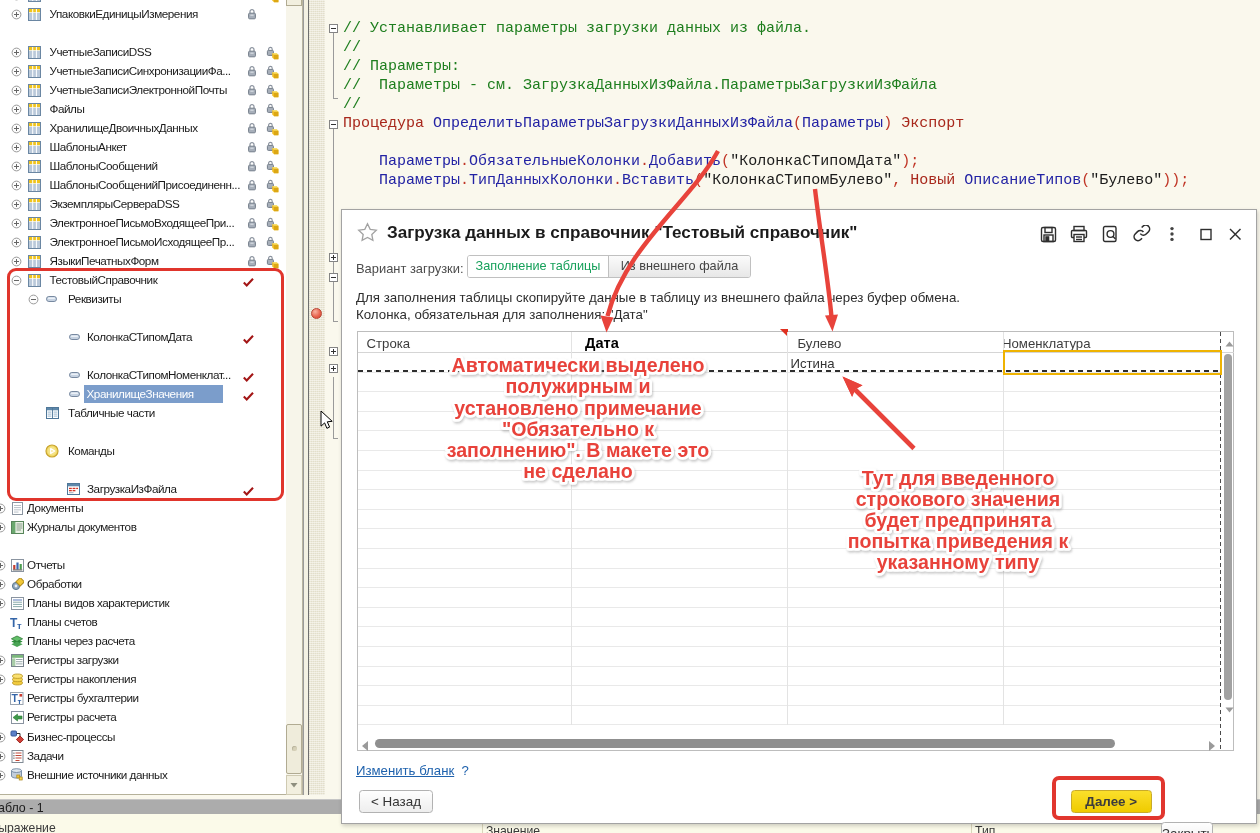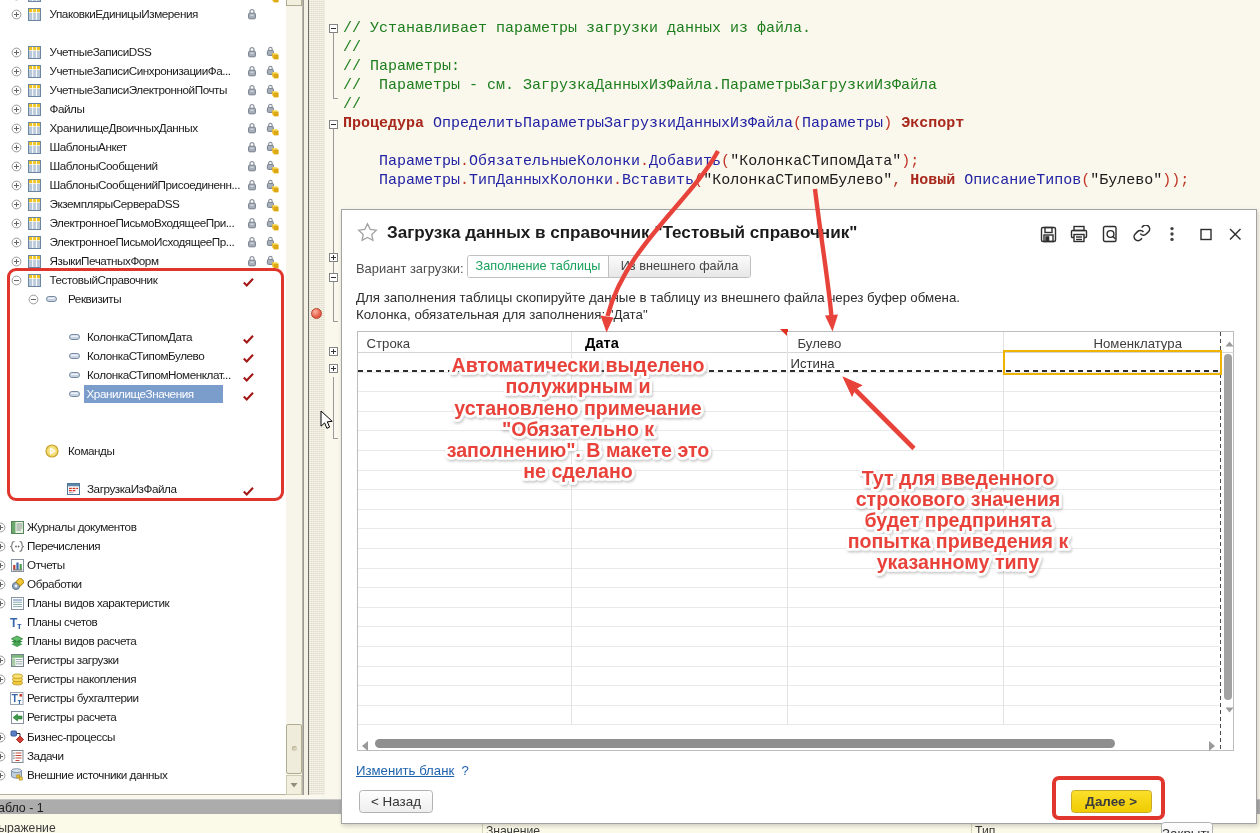--- a/index.html
+++ b/index.html
@@ -5,21 +5,21 @@
 html,body{width:1260px;height:833px;overflow:hidden;font-family:"Liberation Sans",sans-serif}
 .abs{position:absolute}
 body{position:relative;background:#faf8ed}
 #tree{position:absolute;left:0;top:0;width:303px;height:795px;background:#fff;border-bottom:1px solid #b5b19a;overflow:hidden}
 .tr{position:absolute;left:0;height:19px;width:303px;font-size:11.7px;letter-spacing:-0.45px;color:#1a1a1a;white-space:nowrap}
 .tr .txt{position:absolute;top:2.5px}
 .sel{position:absolute;top:0.5px;height:18px;background:#7b9dcb}
 .sel-t{color:#fff;position:relative;top:2px;padding:0 3px}
 #code{position:absolute;left:343px;top:19px;font-family:"Liberation Mono",monospace;font-size:15px;line-height:19px;white-space:pre;letter-spacing:0}
 #code i{font-style:normal;color:#2323a4}
-#code b{font-weight:bold;color:#a8281c}
+#code b{font-weight:normal;color:#a8281c}
 #code u{text-decoration:none;color:#c03526}
 #code g{color:#1e7e1e}
 #code s{text-decoration:none;color:#1a1a1a}
 #dlg{position:absolute;left:341px;top:208.5px;width:915.5px;height:615.5px;background:#fff;border:1px solid #a3a3a3;box-shadow:1px 2px 4px rgba(0,0,0,0.18)}
 .di{position:absolute}
 #tabs{position:absolute;left:125px;top:45px;height:23px;display:flex;border:1px solid #c0c0c0;border-radius:3px;overflow:hidden}
 #tabs .t1{width:140px;background:#fff;color:#16a05a;text-align:center;font-size:12.7px;line-height:21.5px}
 #tabs .t2{width:142px;background:linear-gradient(#fbfbfb,#e7e7e7);border-left:1px solid #c0c0c0;color:#454545;text-align:center;font-size:12.7px;line-height:21.5px}
 .btn{position:absolute;border:1px solid #b2b2b2;border-radius:3.5px;background:linear-gradient(#fefefe,#eee);font-size:13.4px;color:#333;text-align:center;line-height:21px;height:23.5px}
 .vline{position:absolute;width:1px;background:#e3e3e3}
@@ -467,49 +467,53 @@
     <div class="tr" style="top:327.5px">
       <svg width="11" height="6" style="position:absolute;left:68.5px;top:6.5px">
 <rect x="0.5" y="0.5" width="10" height="5" rx="2.4" fill="#c7d3e2" stroke="#7789a0"></rect>
 <rect x="2" y="1.6" width="7" height="1.3" rx="0.6" fill="#ecf1f7"></rect>
       </svg>
       <span class="txt" style="left:87.0px">КолонкаСТипомДата</span>
       <svg width="13" height="11" style="position:absolute;left:242px;top:6.5px">
         <path d="M1.8 5.6 L4.7 8.4 L11 1.8" fill="none" stroke="#a31616" stroke-width="2.1"></path>
       </svg>
     </div>
-    <div class="tr" style="top:346.5px">
-      <svg width="11" height="6" style="position:absolute;left:68.5px;top:6.5px">
-<rect x="0.5" y="0.5" width="10" height="5" rx="2.4" fill="#c7d3e2" stroke="#7789a0"></rect>
-<rect x="2" y="1.6" width="7" height="1.3" rx="0.6" fill="#ecf1f7"></rect>
-      </svg>
-      <span class="txt" style="left:87.0px">КолонкаСТипомБулево</span>
-      <svg width="13" height="11" style="position:absolute;left:242px;top:6.5px">
-        <path d="M1.8 5.6 L4.7 8.4 L11 1.8" fill="none" stroke="#a31616" stroke-width="2.1"></path>
-      </svg>
-    </div>
     <div class="tr" style="top:365.5px">
       <svg width="11" height="6" style="position:absolute;left:68.5px;top:6.5px">
 <rect x="0.5" y="0.5" width="10" height="5" rx="2.4" fill="#c7d3e2" stroke="#7789a0"></rect>
 <rect x="2" y="1.6" width="7" height="1.3" rx="0.6" fill="#ecf1f7"></rect>
       </svg>
       <span class="txt" style="left:87.0px">КолонкаСТипомНоменклат...</span>
       <svg width="13" height="11" style="position:absolute;left:242px;top:6.5px">
         <path d="M1.8 5.6 L4.7 8.4 L11 1.8" fill="none" stroke="#a31616" stroke-width="2.1"></path>
       </svg>
     </div>
     <div class="tr" style="top:384.5px">
       <svg width="11" height="6" style="position:absolute;left:68.5px;top:6.5px">
 <rect x="0.5" y="0.5" width="10" height="5" rx="2.4" fill="#c7d3e2" stroke="#7789a0"></rect>
 <rect x="2" y="1.6" width="7" height="1.3" rx="0.6" fill="#ecf1f7"></rect>
       </svg>
       <div class="sel" style="left:83.5px;width:139px"><span class="sel-t">ХранилищеЗначения</span></div>
       <svg width="13" height="11" style="position:absolute;left:242px;top:6.5px">
         <path d="M1.8 5.6 L4.7 8.4 L11 1.8" fill="none" stroke="#a31616" stroke-width="2.1"></path>
       </svg>
+    </div>
+    <div class="tr" style="top:403.5px">
+      <svg width="13" height="12" style="position:absolute;left:46px;top:3.5px">
+<rect x="0.5" y="0.5" width="12" height="11" fill="#fff" stroke="#4f7799"></rect>
+<rect x="1" y="1" width="11" height="2.3" fill="#5e88aa"></rect>
+<rect x="6.1" y="1" width="0.9" height="10" fill="#4f7799"></rect>
+<rect x="1.6" y="4.6" width="3.8" height="1" fill="#9cb8cf"></rect>
+        <rect x="7.6" y="4.6" width="3.8" height="1" fill="#9cb8cf"></rect>
+<rect x="1.6" y="6.6" width="3.8" height="1" fill="#9cb8cf"></rect>
+        <rect x="7.6" y="6.6" width="3.8" height="1" fill="#9cb8cf"></rect>
+<rect x="1.6" y="8.6" width="3.8" height="1" fill="#9cb8cf"></rect>
+        <rect x="7.6" y="8.6" width="3.8" height="1" fill="#9cb8cf"></rect>
+      </svg>
+      <span class="txt" style="left:68.0px">Табличные части</span>
     </div>
     <div class="tr" style="top:441.5px">
       <svg width="14" height="14" style="position:absolute;left:45px;top:2.5px">
 <circle cx="7" cy="7" r="6" fill="#f1d968" stroke="#c9a42e" stroke-width="1.2"></circle>
 <circle cx="7" cy="7" r="4.3" fill="#f5e388"></circle>
 <path d="M5.7 4.6 L9.7 7 L5.7 9.4 Z" fill="none" stroke="#fff" stroke-width="1.3" stroke-linejoin="round"></path>
       </svg>
       <span class="txt" style="left:68.0px">Команды</span>
     </div>
     <div class="tr" style="top:479.5px">
@@ -521,50 +525,51 @@
         <rect x="9.2" y="4.8" width="1.8" height="1.3" fill="#d23426"></rect>
 <rect x="2" y="7" width="2.8" height="1.3" fill="#d23426"></rect>
         <rect x="5.6" y="7" width="2.8" height="1.3" fill="#d23426"></rect>
 <rect x="2" y="9.3" width="4.5" height="0.9" fill="#96a6b4"></rect>
       </svg>
       <span class="txt" style="left:87.0px">ЗагрузкаИзФайла</span>
       <svg width="13" height="11" style="position:absolute;left:242px;top:6.5px">
         <path d="M1.8 5.6 L4.7 8.4 L11 1.8" fill="none" stroke="#a31616" stroke-width="2.1"></path>
       </svg>
     </div>
+    <div class="tr" style="top:498.5px">
+      <svg width="11" height="11" style="position:absolute;left:-5.0px;top:4.0px">
+        <circle cx="5.5" cy="5.5" r="4.4" fill="#fdfdfd" stroke="#9a9a9a"></circle>
+        <rect x="3" y="5" width="5" height="1" fill="#666"></rect>
+        <rect x="5" y="3" width="1" height="5" fill="#666"></rect>
+      </svg>
+      <svg width="13" height="13" style="position:absolute;left:11px;top:3.0px">
+<rect x="1.5" y="0.5" width="10" height="12" fill="#fff" stroke="#8a94a0"></rect>
+<rect x="3" y="3" width="7" height="0.9" fill="#b2bac2"></rect>
+        <rect x="3" y="5.2" width="7" height="0.9" fill="#b2bac2"></rect>
+<rect x="3" y="7.4" width="7" height="0.9" fill="#b2bac2"></rect>
+        <rect x="3" y="9.6" width="4.5" height="0.9" fill="#b2bac2"></rect>
+      </svg>
+      <span class="txt" style="left:27.0px">Документы</span>
+    </div>
     <div class="tr" style="top:517.5px">
       <svg width="11" height="11" style="position:absolute;left:-5.0px;top:4.0px">
         <circle cx="5.5" cy="5.5" r="4.4" fill="#fdfdfd" stroke="#9a9a9a"></circle>
         <rect x="3" y="5" width="5" height="1" fill="#666"></rect>
         <rect x="5" y="3" width="1" height="5" fill="#666"></rect>
       </svg>
       <svg width="13" height="13" style="position:absolute;left:11px;top:3.0px">
 <rect x="0.5" y="0.5" width="12" height="12" fill="#e9f2e4" stroke="#57855a"></rect>
 <rect x="1" y="1" width="3.4" height="11" fill="#6aa86e"></rect>
 <rect x="5.5" y="2.5" width="6" height="1" fill="#8a9a8a"></rect>
         <rect x="5.5" y="4.5" width="6" height="1" fill="#8a9a8a"></rect>
 <rect x="5.5" y="6.5" width="6" height="1" fill="#8a9a8a"></rect>
         <rect x="5.5" y="8.5" width="4.5" height="1" fill="#8a9a8a"></rect>
       </svg>
       <span class="txt" style="left:27.0px">Журналы документов</span>
     </div>
-    <div class="tr" style="top:536.5px">
-      <svg width="11" height="11" style="position:absolute;left:-5.0px;top:4.0px">
-        <circle cx="5.5" cy="5.5" r="4.4" fill="#fdfdfd" stroke="#9a9a9a"></circle>
-        <rect x="3" y="5" width="5" height="1" fill="#666"></rect>
-        <rect x="5" y="3" width="1" height="5" fill="#666"></rect>
-      </svg>
-      <svg width="14" height="13" style="position:absolute;left:10px;top:3.0px">
-<path d="M4.5 1.5 q-2.4 0 -2.4 2.4 q0 2.2 -1.4 2.6 q1.4 0.4 1.4 2.6 q0 2.4 2.4 2.4" fill="none" stroke="#7d7d7d" stroke-width="1.2"></path>
-<path d="M9.5 1.5 q2.4 0 2.4 2.4 q0 2.2 1.4 2.6 q-1.4 0.4 -1.4 2.6 q0 2.4 -2.4 2.4" fill="none" stroke="#7d7d7d" stroke-width="1.2"></path>
-<circle cx="6" cy="6.5" r="0.9" fill="#666"></circle>
-        <circle cx="8.6" cy="6.5" r="0.9" fill="#666"></circle>
-      </svg>
-      <span class="txt" style="left:27.0px">Перечисления</span>
-    </div>
     <div class="tr" style="top:555.5px">
       <svg width="11" height="11" style="position:absolute;left:-5.0px;top:4.0px">
         <circle cx="5.5" cy="5.5" r="4.4" fill="#fdfdfd" stroke="#9a9a9a"></circle>
         <rect x="3" y="5" width="5" height="1" fill="#666"></rect>
         <rect x="5" y="3" width="1" height="5" fill="#666"></rect>
       </svg>
       <svg width="13" height="13" style="position:absolute;left:11px;top:3.0px">
 <rect x="0.5" y="0.5" width="12" height="12" fill="#fff" stroke="#8a94a0"></rect>
 <rect x="2.2" y="6" width="2.2" height="4.5" fill="#c43c30"></rect>
 <rect x="5.4" y="3.5" width="2.2" height="7" fill="#3e68b0"></rect>
@@ -607,21 +612,21 @@
 <text x="7" y="12.5" font-size="9.5" font-weight="bold" fill="#3465a8" font-family="Liberation Sans">т</text>
       </svg>
       <span class="txt" style="left:27.0px">Планы счетов</span>
     </div>
     <div class="tr" style="top:631.5px">
       <svg width="14" height="13" style="position:absolute;left:10px;top:3.0px">
 <path d="M7 3.8 L12.6 6.6 L7 9.4 L1.4 6.6 Z" fill="#2e8e3a"></path>
 <path d="M7 1 L12.6 3.8 L7 6.6 L1.4 3.8 Z" fill="#63c06a" stroke="#2e7a36" stroke-width="0.8"></path>
 <path d="M7 6.6 L12.6 9.2 L7 12 L1.4 9.2 Z" fill="#4aa455"></path>
       </svg>
-      <span class="txt" style="left:27.0px">Планы видов расчета</span>
+      <span class="txt" style="left:27.0px">Планы через расчета</span>
     </div>
     <div class="tr" style="top:650.5px">
       <svg width="11" height="11" style="position:absolute;left:-5.0px;top:4.0px">
         <circle cx="5.5" cy="5.5" r="4.4" fill="#fdfdfd" stroke="#9a9a9a"></circle>
         <rect x="3" y="5" width="5" height="1" fill="#666"></rect>
         <rect x="5" y="3" width="1" height="5" fill="#666"></rect>
       </svg>
       <svg width="13" height="13" style="position:absolute;left:11px;top:3.0px">
 <rect x="0.5" y="0.5" width="12" height="12" fill="#fff" stroke="#7a848e"></rect>
 <rect x="1" y="1" width="11" height="2.8" fill="#7cb87c"></rect>
@@ -762,21 +767,21 @@
     <div id="tabs">
       <div class="t1">Заполнение таблицы</div>
       <div class="t2">Из внешнего файла</div>
     </div>
     <div class="di" style="left:14px;top:80px;font-size:13.3px;color:#2e2e2e">Для заполнения таблицы скопируйте данные в таблицу из внешнего файла через буфер обмена.</div>
     <div class="di" style="left:14px;top:97px;font-size:13.3px;color:#2e2e2e">Колонка, обязательная для заполнения: "Дата"</div>
     <div class="di" style="left:15px;top:121px;width:877px;height:420px;border:1px solid #bdbdbd;background:#fff">
       <div class="di" style="left:8.5px;top:4px;font-size:13.2px;color:#3d3d3d">Строка</div>
       <div class="di" style="left:179px;top:3px;width:130px;text-align:center;font-size:14.6px;font-weight:bold;color:#000">Дата</div>
       <div class="di" style="left:439.5px;top:4px;font-size:13.2px;color:#3d3d3d">Булево</div>
-      <div class="di" style="left:644px;top:4px;width:180px;text-align:right;font-size:13.2px;color:#3d3d3d">Номенклатура</div>
+      <div class="di" style="left:644px;top:4px;width:180px;text-align:left;font-size:13.2px;color:#3d3d3d">Номенклатура</div>
       <svg width="10" height="9" class="di" style="left:421px;top:-3px">
         <path d="M1 0 L9 0 L9 8 Z" fill="#e03020"></path>
       </svg>
       <div class="di" style="left:0;top:20.5px;width:876px;height:1px;background:#d5d5d5"></div>
       <div class="di" style="left:0;top:21px;width:862px;height:372.5px;background:repeating-linear-gradient(to bottom,#fff 0 18.6px,#e9e9e9 18.6px 19.6px)"></div>
       <div class="vline" style="left:212.5px;top:0;height:393px"></div>
       <div class="vline" style="left:428.8px;top:0;height:393px"></div>
       <div class="vline" style="left:644.5px;top:0;height:393px"></div>
       <div class="di" style="left:861.5px;top:0;width:1px;height:418.5px;background:repeating-linear-gradient(to bottom,#4a4a4a 0 4px,transparent 4px 7px)"></div>
       <div class="di" style="left:0;top:38.5px;width:862px;height:2px;background:repeating-linear-gradient(to right,#2e2e2e 0 5px,transparent 5px 9px)"></div>

